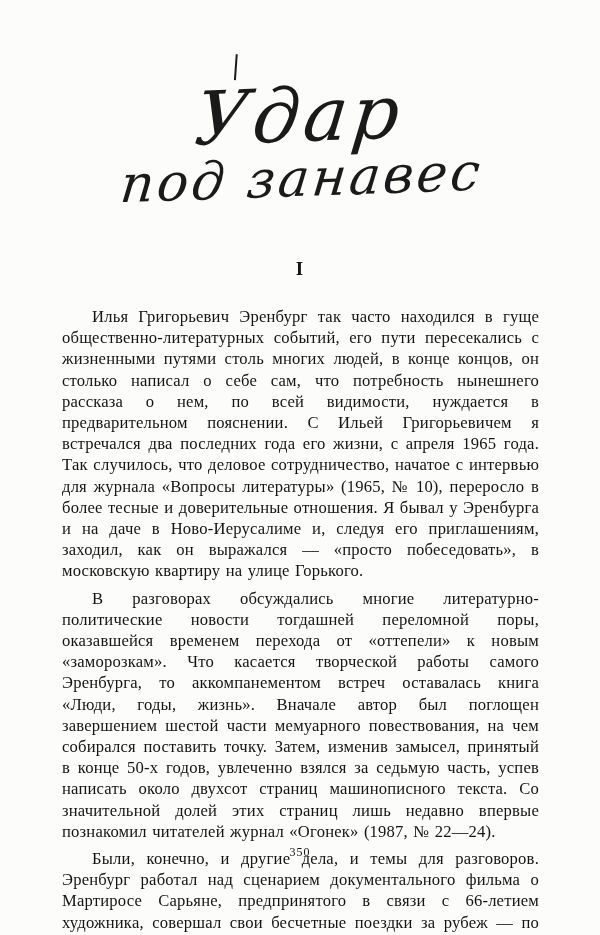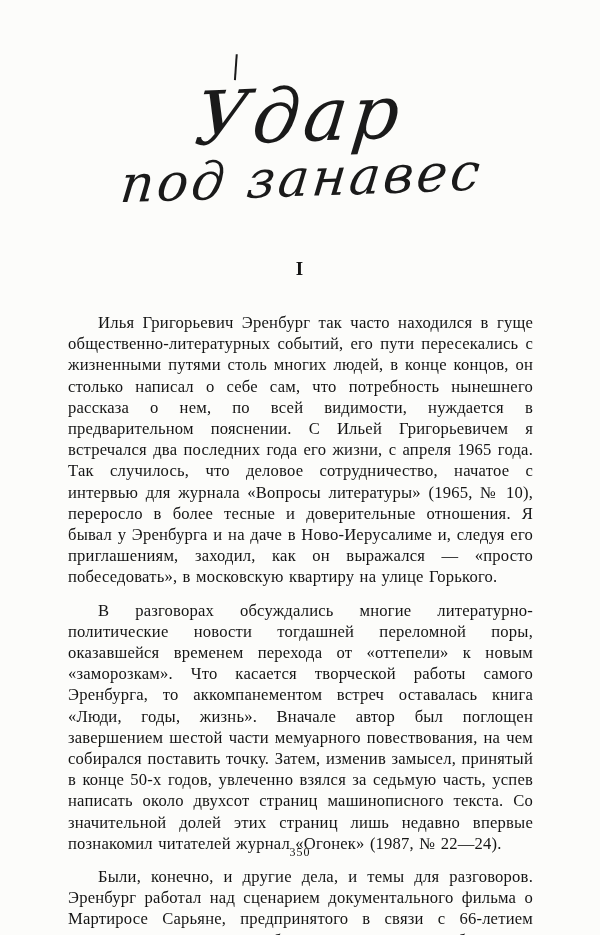--- a/index.html
+++ b/index.html
@@ -69,21 +69,21 @@
     position: absolute;
     top: 300px;
     left: 56px;
     width: 489px;
     font-size: 16.6px;
     line-height: 21.2px;
     text-align: justify;
     letter-spacing: 0.2px;
   }
   .text-block p {
-    margin: 12px;
+    margin: 6px;
     text-indent: 30px;
     word-spacing: 1px;
     hyphens: auto;
   }
   
   .page-number {
     position: absolute;
     top: 845px;
     left: 0;
     width: 100%;

